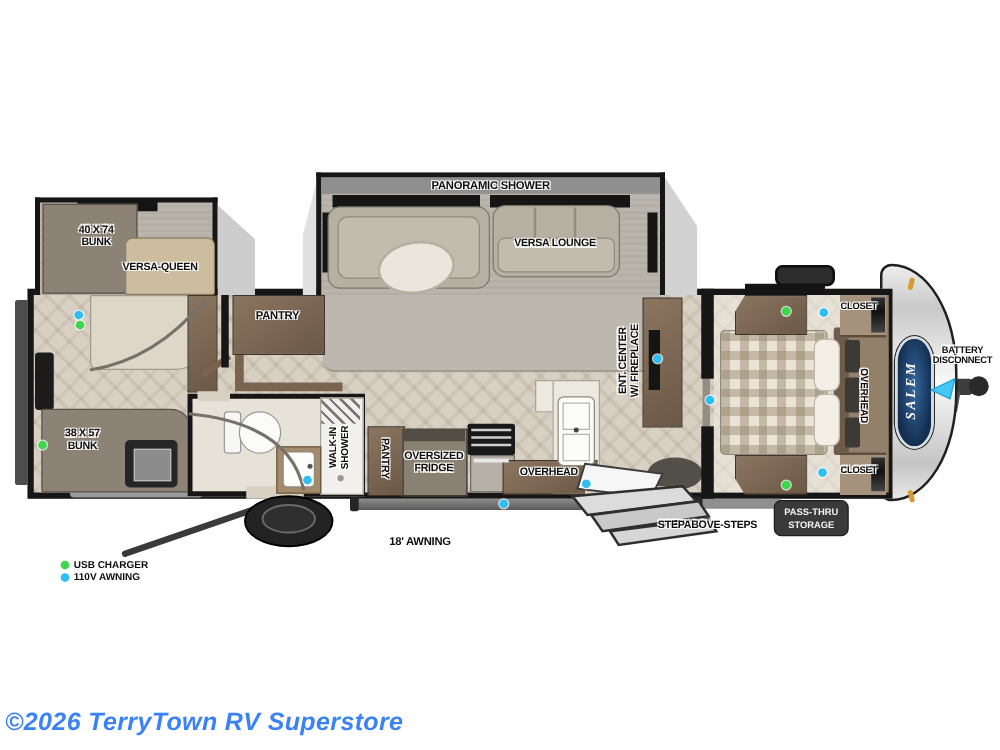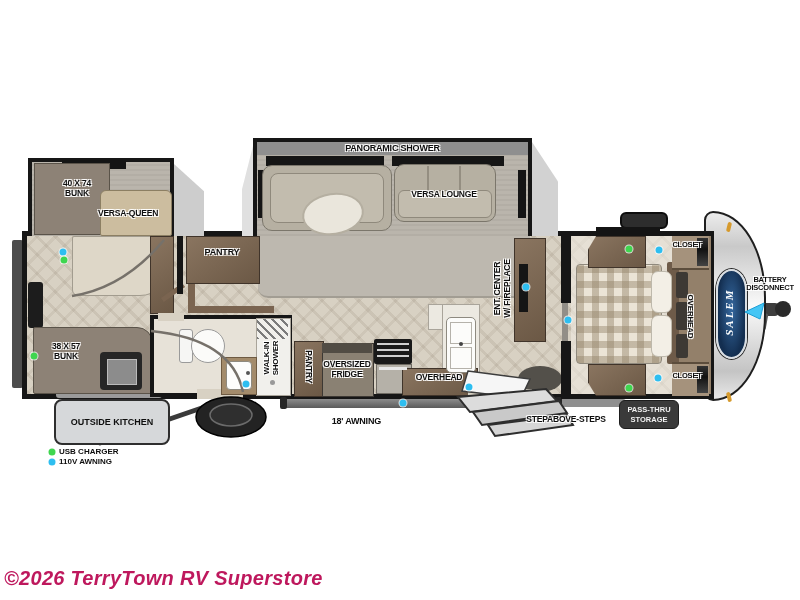--- a/index.html
+++ b/index.html
@@ -19,21 +19,21 @@
           background-image:repeating-linear-gradient(0deg,rgba(0,0,0,.04) 0 2px,transparent 2px 5px);}
   .cab{background:linear-gradient(145deg,#8a7560,#6b5845);border:1px solid #40342a;}
   .wall{background:var(--wall,#161616);}
   .dot{position:absolute;width:7px;height:7px;border-radius:50%;transform:translate(-50%,-50%);
        z-index:40;box-shadow:0 0 0 1px rgba(255,255,255,.75);}
   .dot.usb{background:var(--usb,#3fd64f);}
   .dot.outlet{background:var(--outlet,#2ebef0);}
   .title{position:absolute;left:46px;top:33px;font-size:22px;font-weight:400;color:#232323;
          letter-spacing:.5px;z-index:30;}
   .watermark{position:absolute;left:4px;top:567px;font-size:20px;font-weight:bold;font-style:italic;
-             color:#be185d;letter-spacing:.3px;z-index:30;}
+             color:#3b82f6;letter-spacing:.3px;z-index:30;}
   .badge-lbl{color:#f2f2f2;text-shadow:none;font-size:7.5px;line-height:1.25;letter-spacing:0;}
   .ok-lbl{font-size:9px;letter-spacing:0;text-shadow:none;}
   .legend-lbl{font-size:8px;text-align:left;text-shadow:none;letter-spacing:0;}
   .salem{font-family:"Liberation Serif",serif;font-style:italic;font-weight:bold;font-size:11px;
          color:#fff;letter-spacing:2px;text-shadow:none;}
   svg{position:absolute;left:0;top:0;z-index:18;pointer-events:none;}
 </style>
 </head>
 <body>
 
@@ -195,35 +195,31 @@
   <div class="lbl" style="left:663px;top:372px;width:48px;font-size:7.5px;">CLOSET</div>
   <div class="lbl r90" style="left:660px;top:312px;width:60px;font-size:8px;">OVERHEAD</div>
 
   <div class="abs" style="left:197px;top:389px;width:46px;height:10px;background:#d8d1c3;z-index:13;"></div>
   <div class="abs" style="left:468px;top:389px;width:64px;height:10px;background:#d8d1c3;z-index:13;"></div>
 
   <div class="abs" style="left:283px;top:399px;width:276px;height:9px;background:linear-gradient(180deg,#8c8c8c,#5a5a5a);
               border-radius:4px;z-index:5;"></div>
   <div class="abs" style="left:280px;top:397px;width:7px;height:12px;background:#262626;border-radius:2px;z-index:6;"></div>
   <div class="abs" style="left:555px;top:397px;width:7px;height:12px;background:#262626;border-radius:2px;z-index:6;"></div>
-  <div class="lbl" style="left:291px;top:416px;width:90px;font-size:9px;text-align:right;">18' AWNING</div>
+  <div class="lbl" style="left:291px;top:428px;width:90px;font-size:9px;text-align:center;">18' AWNING</div>
   <div class="lbl" style="left:510px;top:415px;width:112px;font-size:8.5px;">STEPABOVE-STEPS</div>
 
   <div class="abs" style="left:558px;top:399px;width:68px;height:8px;background:#8f8f8f;border-radius:3px;z-index:5;"></div>
   <div class="abs" style="left:619px;top:400px;width:58px;height:27px;background:var(--badge,#3a3a3a);border:1px solid #1d1d1d;
               border-radius:6px;z-index:30;display:flex;align-items:center;justify-content:center;">
     <span class="lbl badge-lbl" style="position:static;">PASS-THRU
 STORAGE</span>
   </div>
 
   <div class="abs" style="left:56px;top:388px;width:106px;height:10px;background:#9a9a9a;border-radius:3px;z-index:5;"></div>
-  <div class="abs" style="left:54px;top:399px;width:112px;height:42px;background:#d6d8da;border:2px solid #2e2e2e;
-              border-radius:8px;z-index:30;display:flex;align-items:center;justify-content:center;">
-    <span class="lbl ok-lbl" style="position:static;">OUTSIDE KITCHEN</span>
-  </div>
 
   <div class="lbl" style="left:739px;top:276px;width:62px;font-size:7.5px;">BATTERY
 DISCONNECT</div>
 
   <span class="dot usb" style="left:52px;top:452px;"></span>
   <div class="lbl legend-lbl" style="left:59px;top:448px;width:90px;">USB CHARGER</div>
   <span class="dot outlet" style="left:52px;top:462px;"></span>
   <div class="lbl legend-lbl" style="left:59px;top:458px;width:90px;">110V AWNING</div>
 
   <svg width="800" height="600" viewBox="0 0 800 600">

